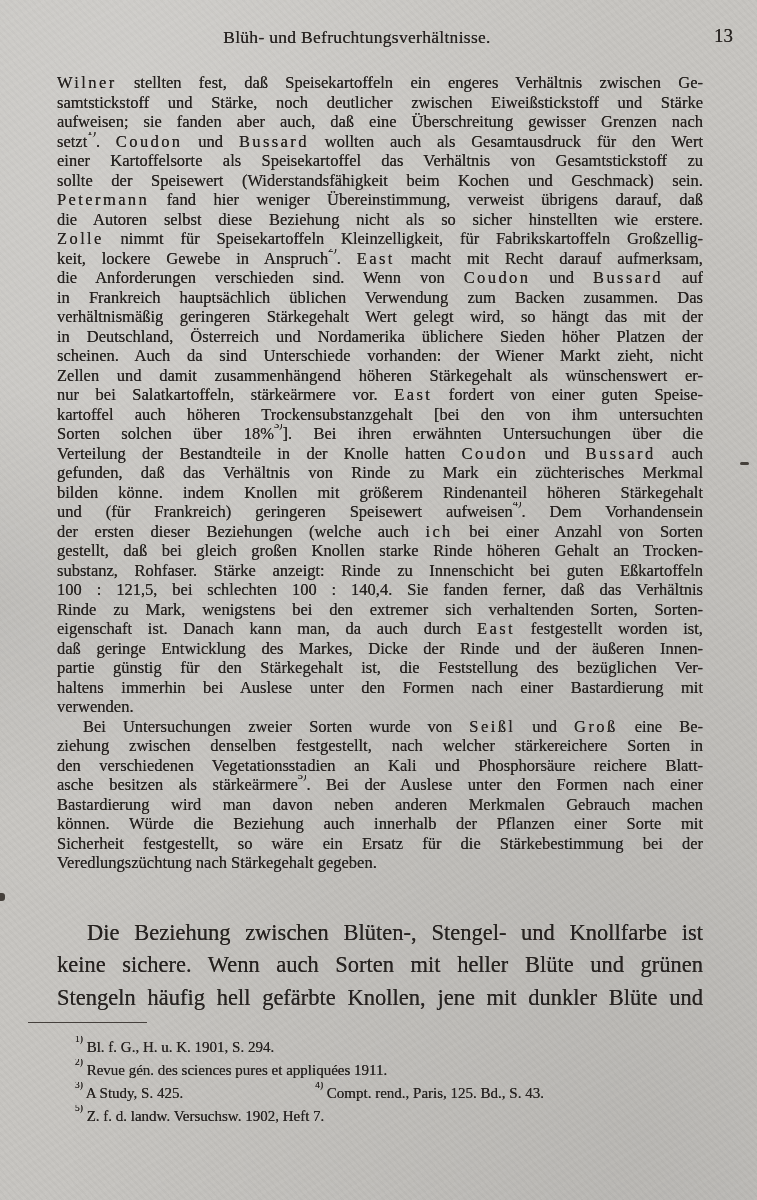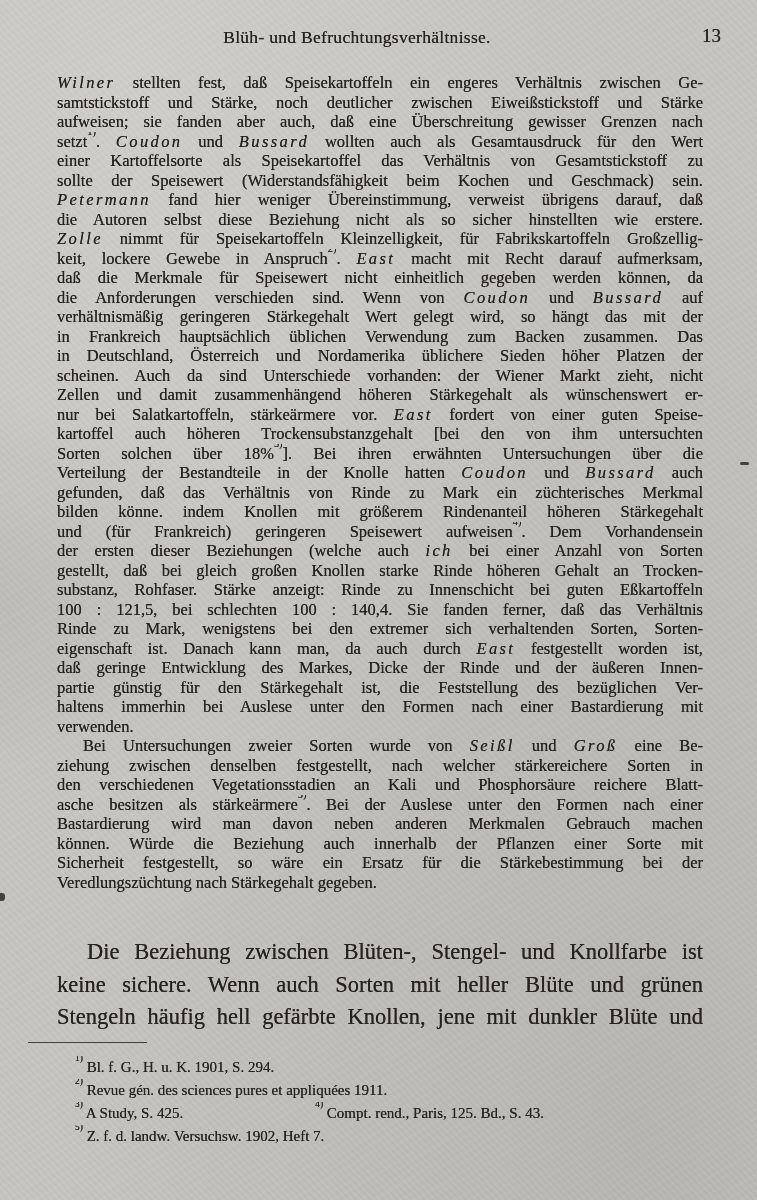--- a/index.html
+++ b/index.html
@@ -13,33 +13,33 @@
       repeating-linear-gradient(47deg, rgba(0,0,0,0.022) 0 2px, transparent 2px 5px),
       repeating-linear-gradient(-31deg, rgba(255,255,255,0.035) 0 3px, transparent 3px 7px);
     font-family:"Liberation Serif","DejaVu Serif",serif;
     color:#262220;
   }
   .page{position:absolute;inset:0;}
   .hdr-title{
     position:absolute;top:27px;left:57px;width:600px;text-align:center;
     font-size:17.5px;letter-spacing:0.3px;
   }
-  .page-num{position:absolute;top:25px;right:36px;font-size:19px;}
+  .page-num{position:absolute;top:25px;right:24px;font-size:19px;}
   .text-block{position:absolute;left:57px;top:73px;width:646px;}
   .para{margin:0;}
   .ln{
     text-align:justify;height:19.5px;line-height:19.5px;font-size:16.5px;
     overflow:hidden;white-space:normal;
   }
   .ln:not(.short)::after{content:"";display:inline-block;width:100%;height:0;vertical-align:top;}
   .para.large{margin-top:6px;}
   .para.large .ln{height:32.5px;line-height:32.5px;font-size:22.5px;}
   .para.indent .ln:first-child{text-indent:26px;}
   .para.large.indent .ln:first-child{text-indent:30px;margin-top:44px;}
-  .sp{letter-spacing:2.4px;font-style:italic;}
+  .sp{letter-spacing:2.4px;}
   sup{font-size:63%;line-height:0;position:relative;top:-0.45em;letter-spacing:0;}
   .fn-rule{margin:8px 0 0 -29px;width:119px;border:none;border-top:1.6px solid #45403c;height:0;}
   .footnotes{margin-top:13px;padding-left:18px;}
   .fn{font-size:15px;line-height:23px;height:23px;overflow:hidden;text-align:left;}
   .fngap{display:inline-block;width:132px;}
   .text-block,.hdr-title,.page-num{text-shadow:0 0 0.5px rgba(38,34,30,0.85);}
   .speck{position:absolute;background:#45403b;border-radius:2px;}
   .speck.dash{width:9px;height:3px;left:740px;top:462px;}
   .speck.edge{width:5px;height:8px;left:0px;top:893px;border-radius:0 3px 3px 0;}
 </style>
@@ -56,24 +56,23 @@
         <div class="ln"><span class="sp">Wilner</span><span> stellten fest, daß Speisekartoffeln ein engeres Verhältnis zwischen Ge-</span></div>
         <div class="ln"><span>samtstickstoff und Stärke, noch deutlicher zwischen Eiweißstickstoff und Stärke</span></div>
         <div class="ln"><span>aufweisen; sie fanden aber auch, daß eine Überschreitung gewisser Grenzen nach</span></div>
         <div class="ln"><span>setzt</span><sup>1)</sup><span>. </span><span class="sp">Coudon</span><span> und </span><span class="sp">Bussard</span><span> wollten auch als Gesamtausdruck für den Wert</span></div>
         <div class="ln"><span>einer Kartoffelsorte als Speisekartoffel das Verhältnis von Gesamtstickstoff zu</span></div>
         <div class="ln"><span>sollte der Speisewert (Widerstandsfähigkeit beim Kochen und Geschmack) sein.</span></div>
         <div class="ln"><span class="sp">Petermann</span><span> fand hier weniger Übereinstimmung, verweist übrigens darauf, daß</span></div>
         <div class="ln"><span>die Autoren selbst diese Beziehung nicht als so sicher hinstellten wie erstere.</span></div>
         <div class="ln"><span class="sp">Zolle</span><span> nimmt für Speisekartoffeln Kleinzelligkeit, für Fabrikskartoffeln Großzellig-</span></div>
         <div class="ln"><span>keit, lockere Gewebe in Anspruch</span><sup>2)</sup><span>. </span><span class="sp">East</span><span> macht mit Recht darauf aufmerksam,</span></div>
-        <div class="ln"><span>daß die Merkmale für Speisewert nicht einheitlich gegeben werden können, da</span></div>
         <div class="ln"><span>die Anforderungen verschieden sind. Wenn von </span><span class="sp">Coudon</span><span> und </span><span class="sp">Bussard</span><span> auf</span></div>
+        <div class="ln"><span>in Frankreich hauptsächlich üblichen Verwendung zum Backen zusammen. Das</span></div>
         <div class="ln"><span>verhältnismäßig geringeren Stärkegehalt Wert gelegt wird, so hängt das mit der</span></div>
-        <div class="ln"><span>in Frankreich hauptsächlich üblichen Verwendung zum Backen zusammen. Das</span></div>
         <div class="ln"><span>in Deutschland, Österreich und Nordamerika üblichere Sieden höher Platzen der</span></div>
         <div class="ln"><span>scheinen. Auch da sind Unterschiede vorhanden: der Wiener Markt zieht, nicht</span></div>
         <div class="ln"><span>Zellen und damit zusammenhängend höheren Stärkegehalt als wünschenswert er-</span></div>
         <div class="ln"><span>nur bei Salatkartoffeln, stärkeärmere vor. </span><span class="sp">East</span><span> fordert von einer guten Speise-</span></div>
         <div class="ln"><span>kartoffel auch höheren Trockensubstanzgehalt [bei den von ihm untersuchten</span></div>
         <div class="ln"><span>Sorten solchen über 18%</span><sup>3)</sup><span>]. Bei ihren erwähnten Untersuchungen über die</span></div>
         <div class="ln"><span>Verteilung der Bestandteile in der Knolle hatten </span><span class="sp">Coudon</span><span> und </span><span class="sp">Bussard</span><span> auch</span></div>
         <div class="ln"><span>gefunden, daß das Verhältnis von Rinde zu Mark ein züchterisches Merkmal</span></div>
         <div class="ln"><span>bilden könne. indem Knollen mit größerem Rindenanteil höheren Stärkegehalt</span></div>
         <div class="ln"><span>und (für Frankreich) geringeren Speisewert aufweisen</span><sup>4)</sup><span>. Dem Vorhandensein</span></div>

